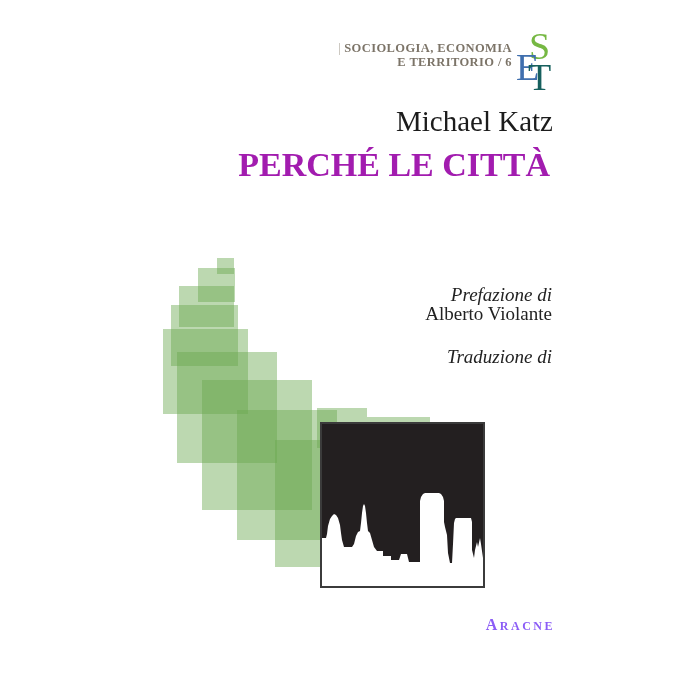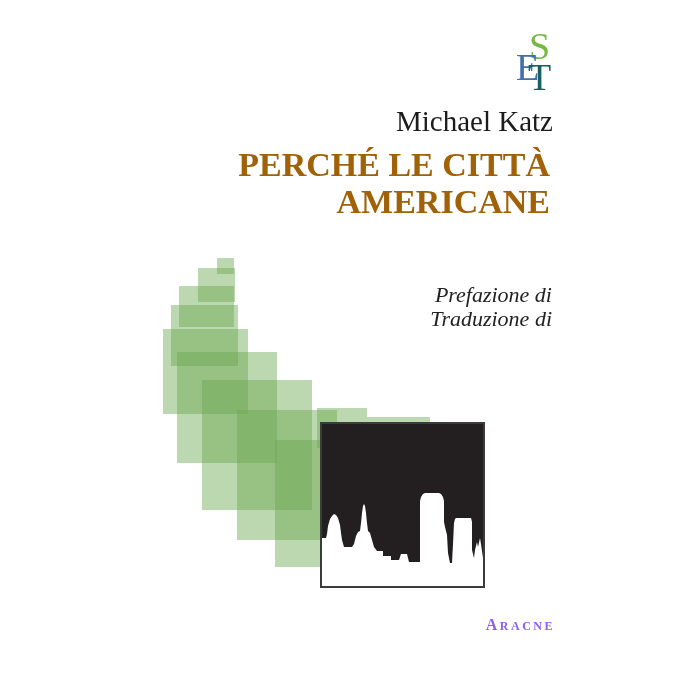--- a/index.html
+++ b/index.html
@@ -20,60 +20,64 @@
   .logo-s{left:15px;top:0px;}
   .logo-e{left:2px;top:21px;}
   .logo-t{left:14px;top:31px;}
   
   .author{
     position:absolute;top:105px;right:147px;font-size:29px;color:#1c1c1c;
     text-align:center;
   }
   .title-block{position:absolute;top:146px;right:150px;text-align:right;}
   .title-line{
-    font-size:34px;line-height:37px;font-weight:bold;color:#a16207;
+    font-size:34px;line-height:37px;font-weight:bold;color:#a21caf;
     letter-spacing:0px;white-space:nowrap;
   }
   
   .credits{position:absolute;top:285px;right:148px;text-align:right;
-    font-size:22px;line-height:19px;color:#222;}
+    font-size:19px;line-height:19px;color:#222;}
   .credit-label{font-style:italic;}
-  .credit-gap{margin-top:5px;}
+  .credit-gap{margin-top:24px;}
   
   .green-rect{position:absolute;background:rgba(106,168,79,0.45);}
   
   .skyline-box{position:absolute;left:320px;top:422px;width:165px;height:166px;}
   
   .publisher{
     position:absolute;top:616px;right:145px;color:#8b5cf6;font-weight:bold;
     letter-spacing:2.5px;font-size:12px;line-height:18px;
   }
   .publisher .initial{font-size:16px;}
 </style>
 </head>
 <body>
 
 <div class="canvas">
 
+  <div class="series-block">
+    <div><span class="series-bar">|</span><span>SOCIOLOGIA, ECONOMIA</span></div>
+    <div><span>E TERRITORIO / 6</span></div>
+  </div>
 
   <div class="set-logo">
     <span class="logo-s" style="color:#76b843">S</span>
     <span class="logo-e" style="color:#3f6fae">E</span>
     <span class="logo-t" style="color:#17605e">T</span>
   </div>
 
   <div class="author">Michael Katz</div>
 
   <div class="title-block">
     <div class="title-line">PERCHÉ LE CITTÀ</div>
-    <div class="title-line">AMERICANE</div>
   </div>
 
   <div class="credits">
     <div class="credit-label">Prefazione di</div>
+    <div>Alberto Violante</div>
     <div class="credit-label credit-gap">Traduzione di</div>
   </div>
 
   <div>
     <div class="green-rect" style="left:217px;top:258px;width:17px;height:16px;"></div>
     <div class="green-rect" style="left:198px;top:268px;width:37px;height:34px;"></div>
     <div class="green-rect" style="left:179px;top:286px;width:55px;height:41px;"></div>
     <div class="green-rect" style="left:171px;top:305px;width:67px;height:61px;"></div>
     <div class="green-rect" style="left:163px;top:329px;width:85px;height:85px;"></div>
     <div class="green-rect" style="left:177px;top:352px;width:100px;height:111px;"></div>

